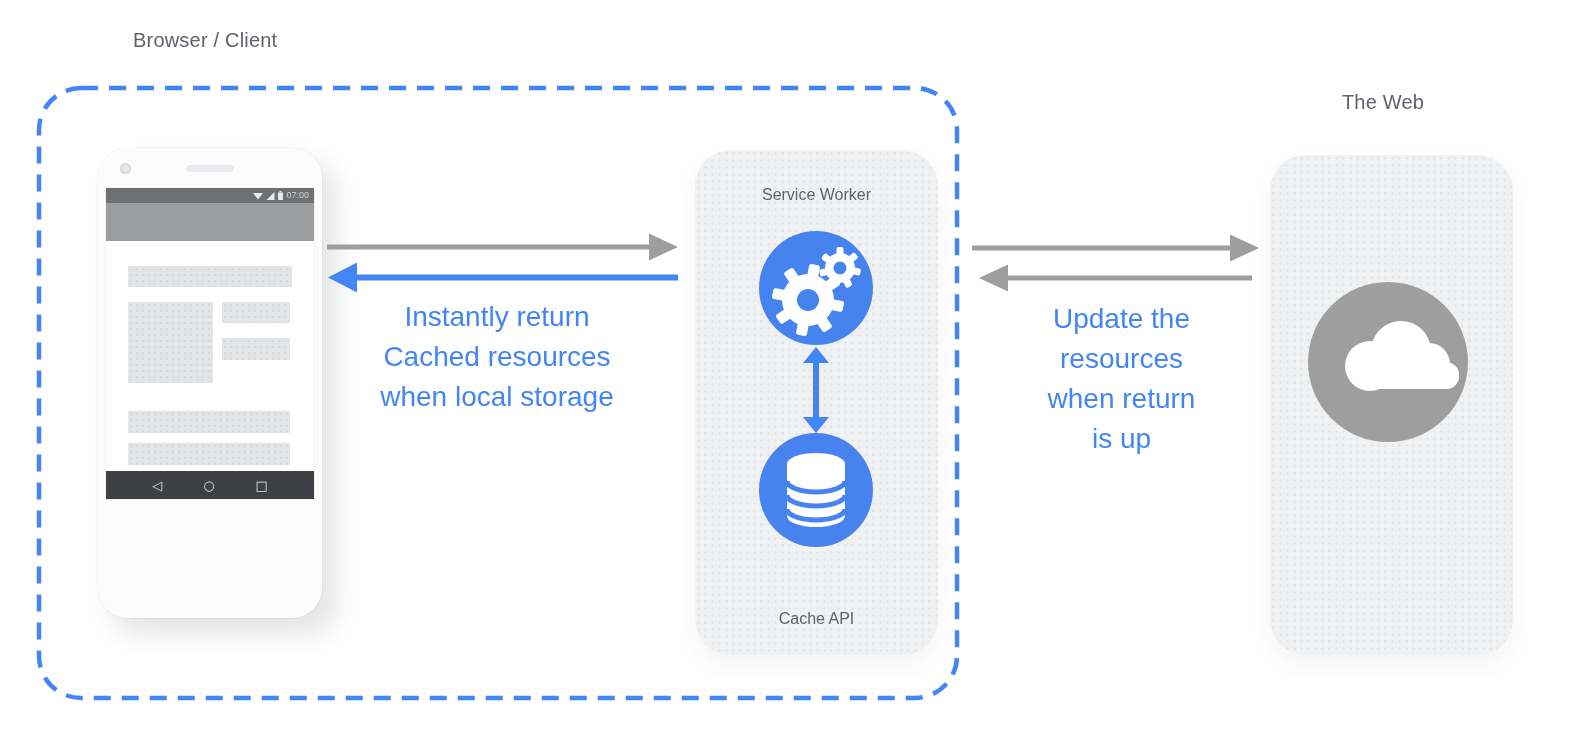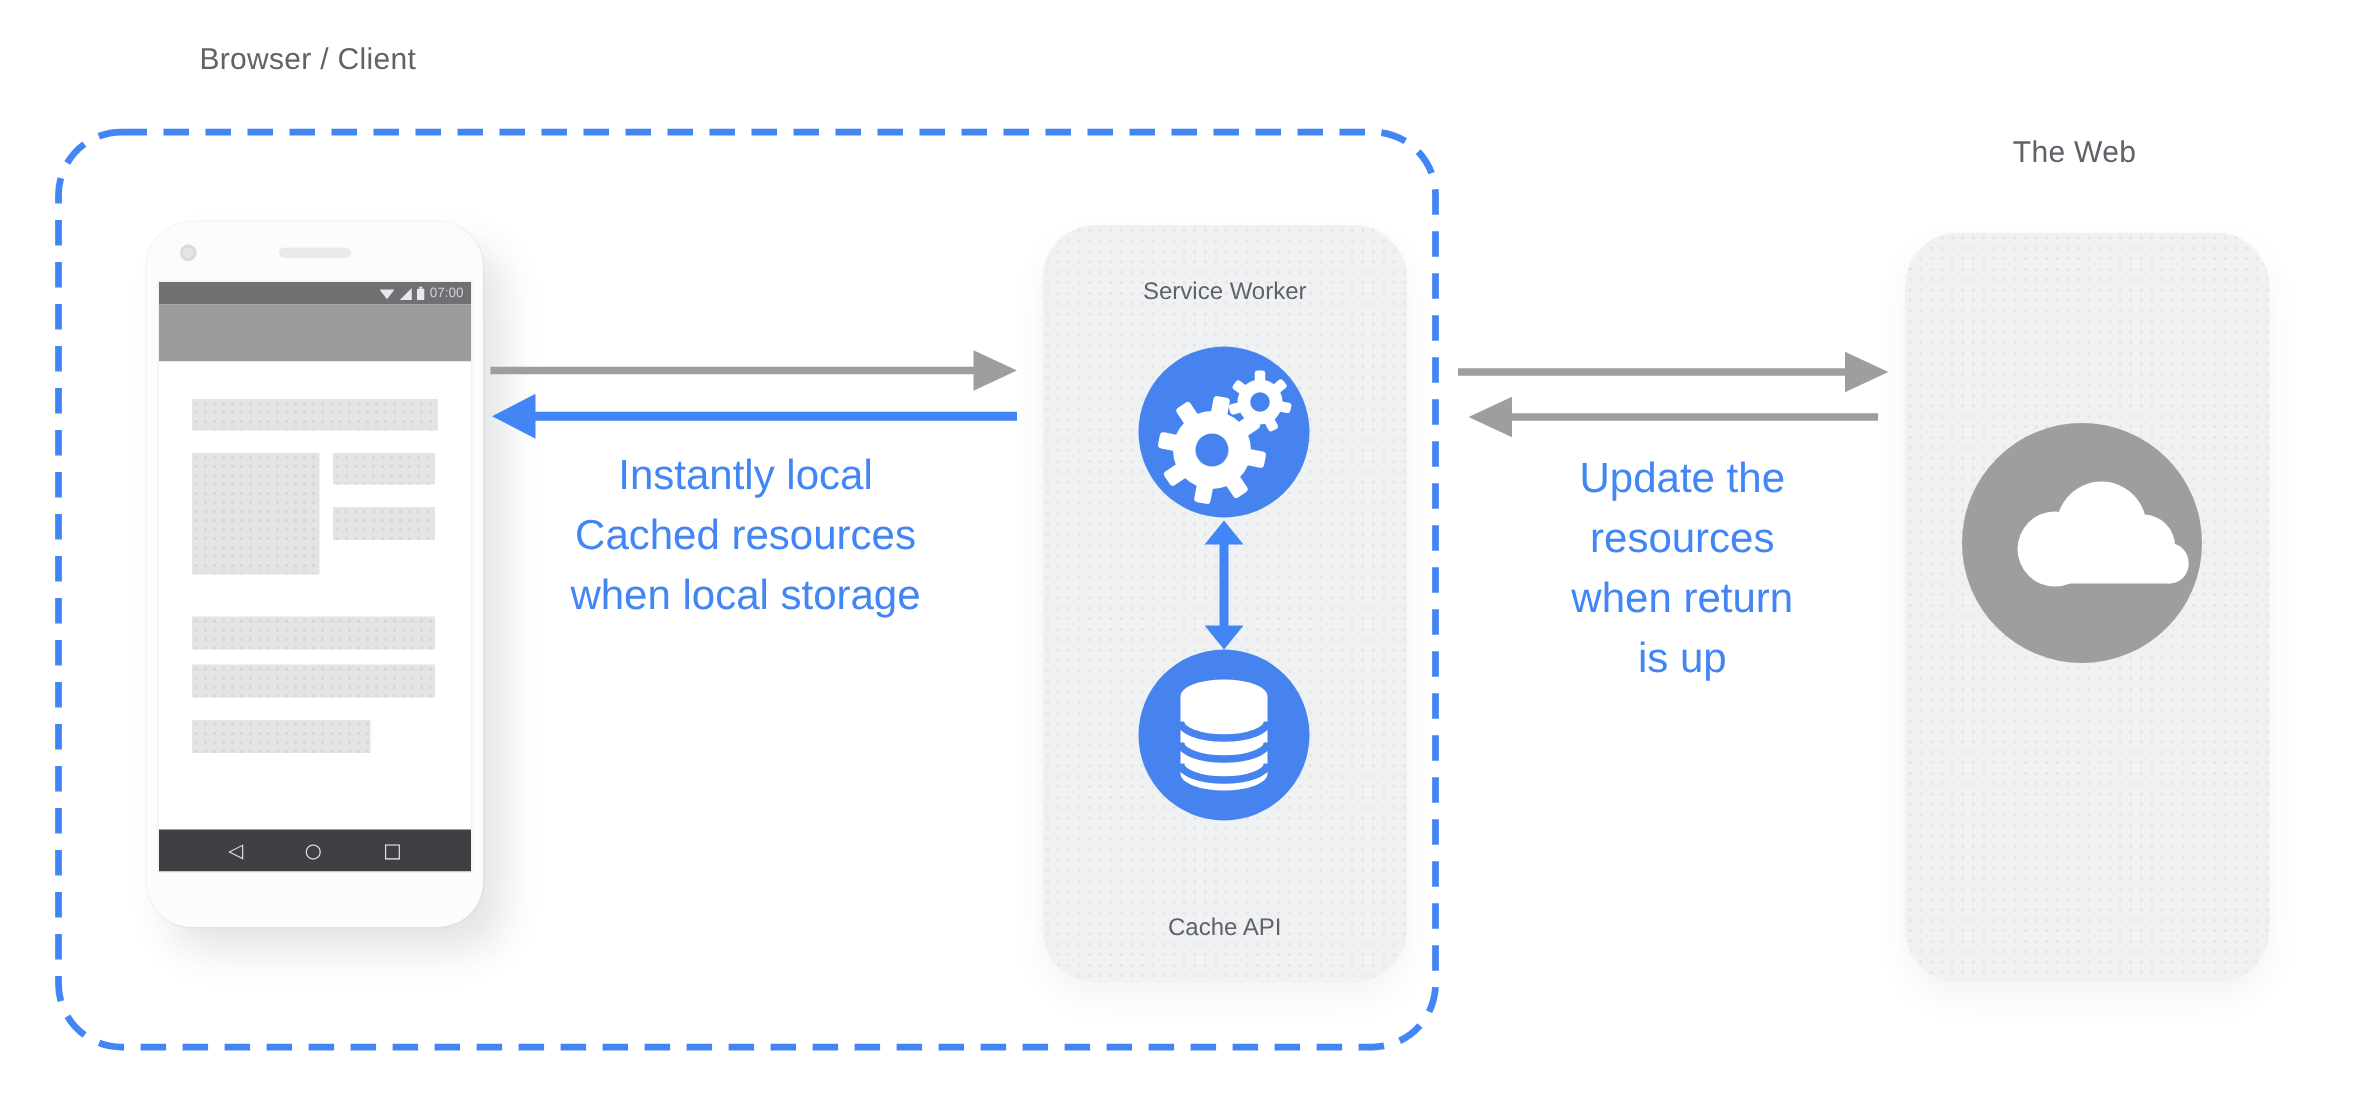--- a/index.html
+++ b/index.html
@@ -51,21 +51,21 @@
   }
   #phone-camera{
     position:absolute;left:22px;top:15px;width:11px;height:11px;border-radius:50%;
     background:#e4e6e9;box-shadow:inset 0 0 0 2px #d8dadd;
   }
   #phone-speaker{
     position:absolute;left:88px;top:17px;width:48px;height:7px;border-radius:4px;
     background:#e8eaed;
   }
   #phone-screen{
-    position:absolute;left:8px;top:40px;width:208px;height:393px;
+    position:absolute;left:8px;top:40px;width:208px;height:311px;
     background:#ffffff;overflow:hidden;box-shadow:0 0 0 1px rgba(0,0,0,0.04);
   }
   #status-bar{
     height:15px;background:#6f7072;display:flex;align-items:center;
     justify-content:flex-end;gap:3px;padding-right:5px;box-sizing:border-box;
   }
   #status-time{color:#cfd1d4;font-size:9px;line-height:9px;}
   #app-bar{height:38px;background:#9b9c9e;}
   #page-content{
     position:relative;height:312px;background:#ffffff;
@@ -229,21 +229,21 @@
       <polygon points="1230,234.5 1259,248 1230,261.5" fill="#9e9e9e"></polygon>
     </g>
 
     <g>
       <polygon points="1008,264.5 979,278 1008,291.5" fill="#9e9e9e"></polygon>
       <line x1="1005" y1="278" x2="1252" y2="278" stroke="#9e9e9e" stroke-width="5"></line>
     </g>
   </svg>
 
   <div class="annotation" id="ann-left">
-    <span>Instantly local</span>
+    <span>Instantly return</span>
     <span>Cached resources</span>
     <span>when local storage</span>
   </div>
   <div class="annotation" id="ann-right">
     <span>Update the</span>
     <span>resources</span>
     <span>when return</span>
     <span>is up</span>
   </div>
 

